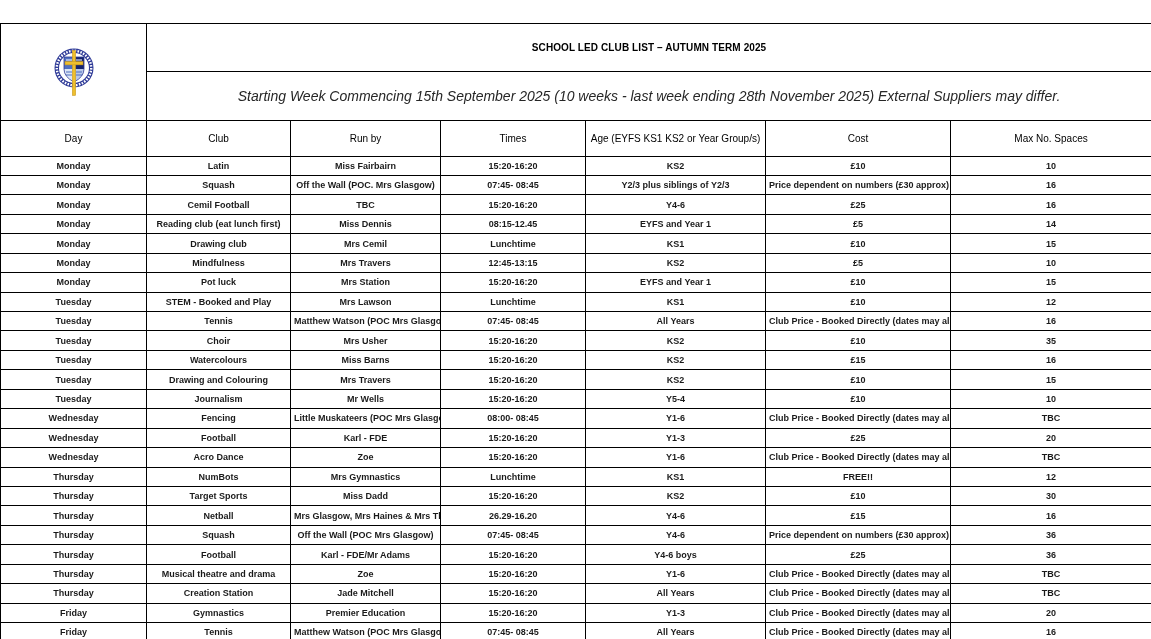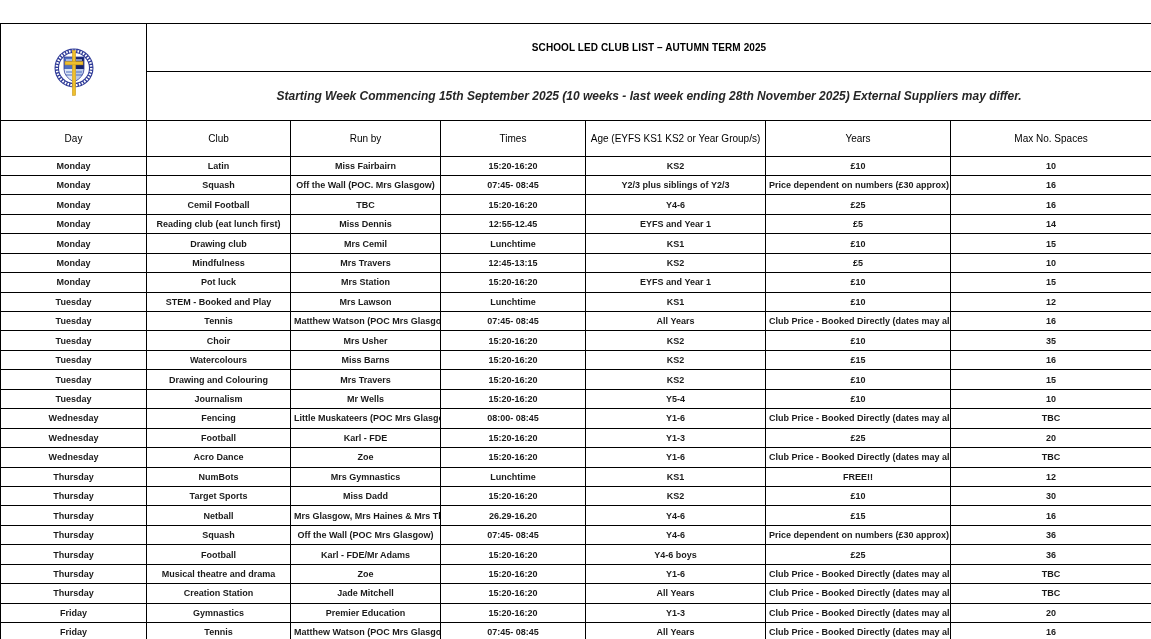--- a/index.html
+++ b/index.html
@@ -27,23 +27,23 @@
   tr.band-row-2 { height: 28px; }
   tr.head-row   { height: 20px; }
   td.logo-cell { padding: 1px 0; }
   td.logo-cell svg { display: block; margin: 0 auto; }
   td.title-cell {
     font-size: 10px;
     font-weight: bold;
     letter-spacing: 0.1px;
   }
   td.subtitle-cell {
-    font-size: 12px;
+    font-size: 14px;
     font-style: italic;
-    font-weight: 700;
+    font-weight: 400;
     color: #262626;
   }
   tr.head-row th {
     font-size: 10px;
     font-weight: normal;
   }
   tbody#table-body td {
     font-size: 9px;
     font-weight: 600;
     color: #1a1a1a;
@@ -89,21 +89,21 @@
     </tr>
     <tr class="band-row-2">
       <td class="subtitle-cell" colspan="6">Starting Week Commencing 15th September 2025 (10 weeks - last week ending 28th November 2025) External Suppliers may differ.</td>
     </tr>
     <tr class="head-row" id="header-row">
         <th>Day</th>
         <th>Club</th>
         <th>Run by</th>
         <th>Times</th>
         <th>Age (EYFS KS1 KS2 or Year Group/s)</th>
-        <th>Years</th>
+        <th>Cost</th>
         <th>Max No. Spaces</th>
       </tr>
   </tbody>
   <tbody id="table-body">
       <tr>
         <td>Monday</td>
         <td>Latin</td>
         <td>Miss Fairbairn</td>
         <td>15:20-16:20</td>
         <td>KS2</td>
@@ -125,21 +125,21 @@
         <td>TBC</td>
         <td>15:20-16:20</td>
         <td>Y4-6</td>
         <td>£25</td>
         <td>16</td>
       </tr>
       <tr>
         <td>Monday</td>
         <td>Reading club (eat lunch first)</td>
         <td>Miss Dennis</td>
-        <td>12:55-12.45</td>
+        <td>08:15-12.45</td>
         <td>EYFS and Year 1</td>
         <td>£5</td>
         <td>14</td>
       </tr>
       <tr>
         <td>Monday</td>
         <td>Drawing club</td>
         <td>Mrs Cemil</td>
         <td>Lunchtime</td>
         <td>KS1</td>

